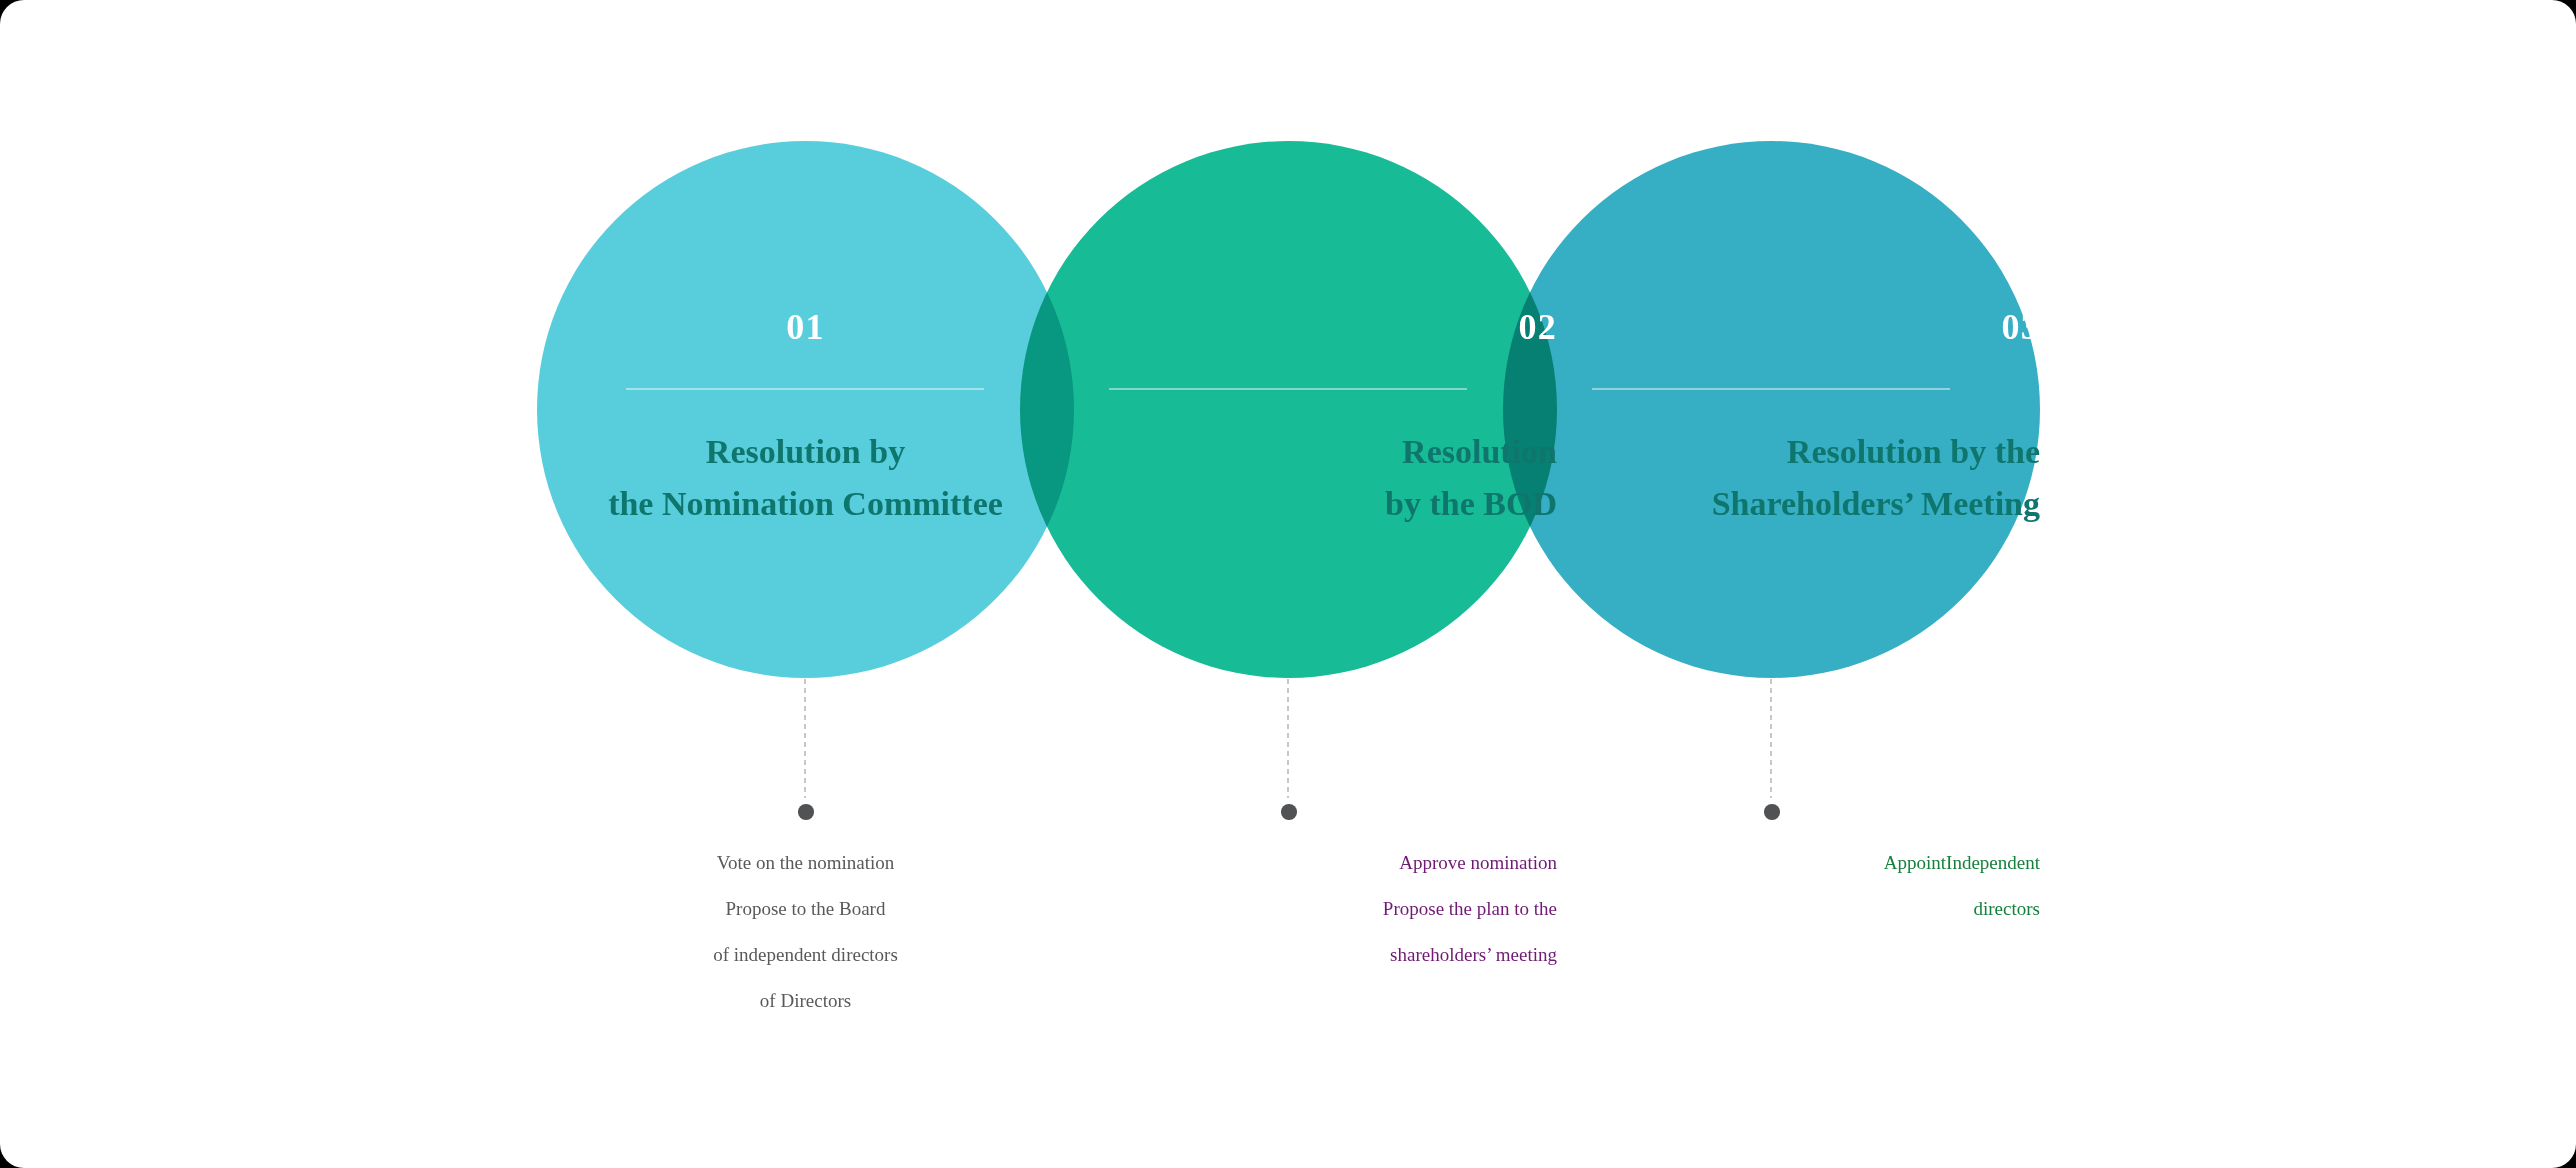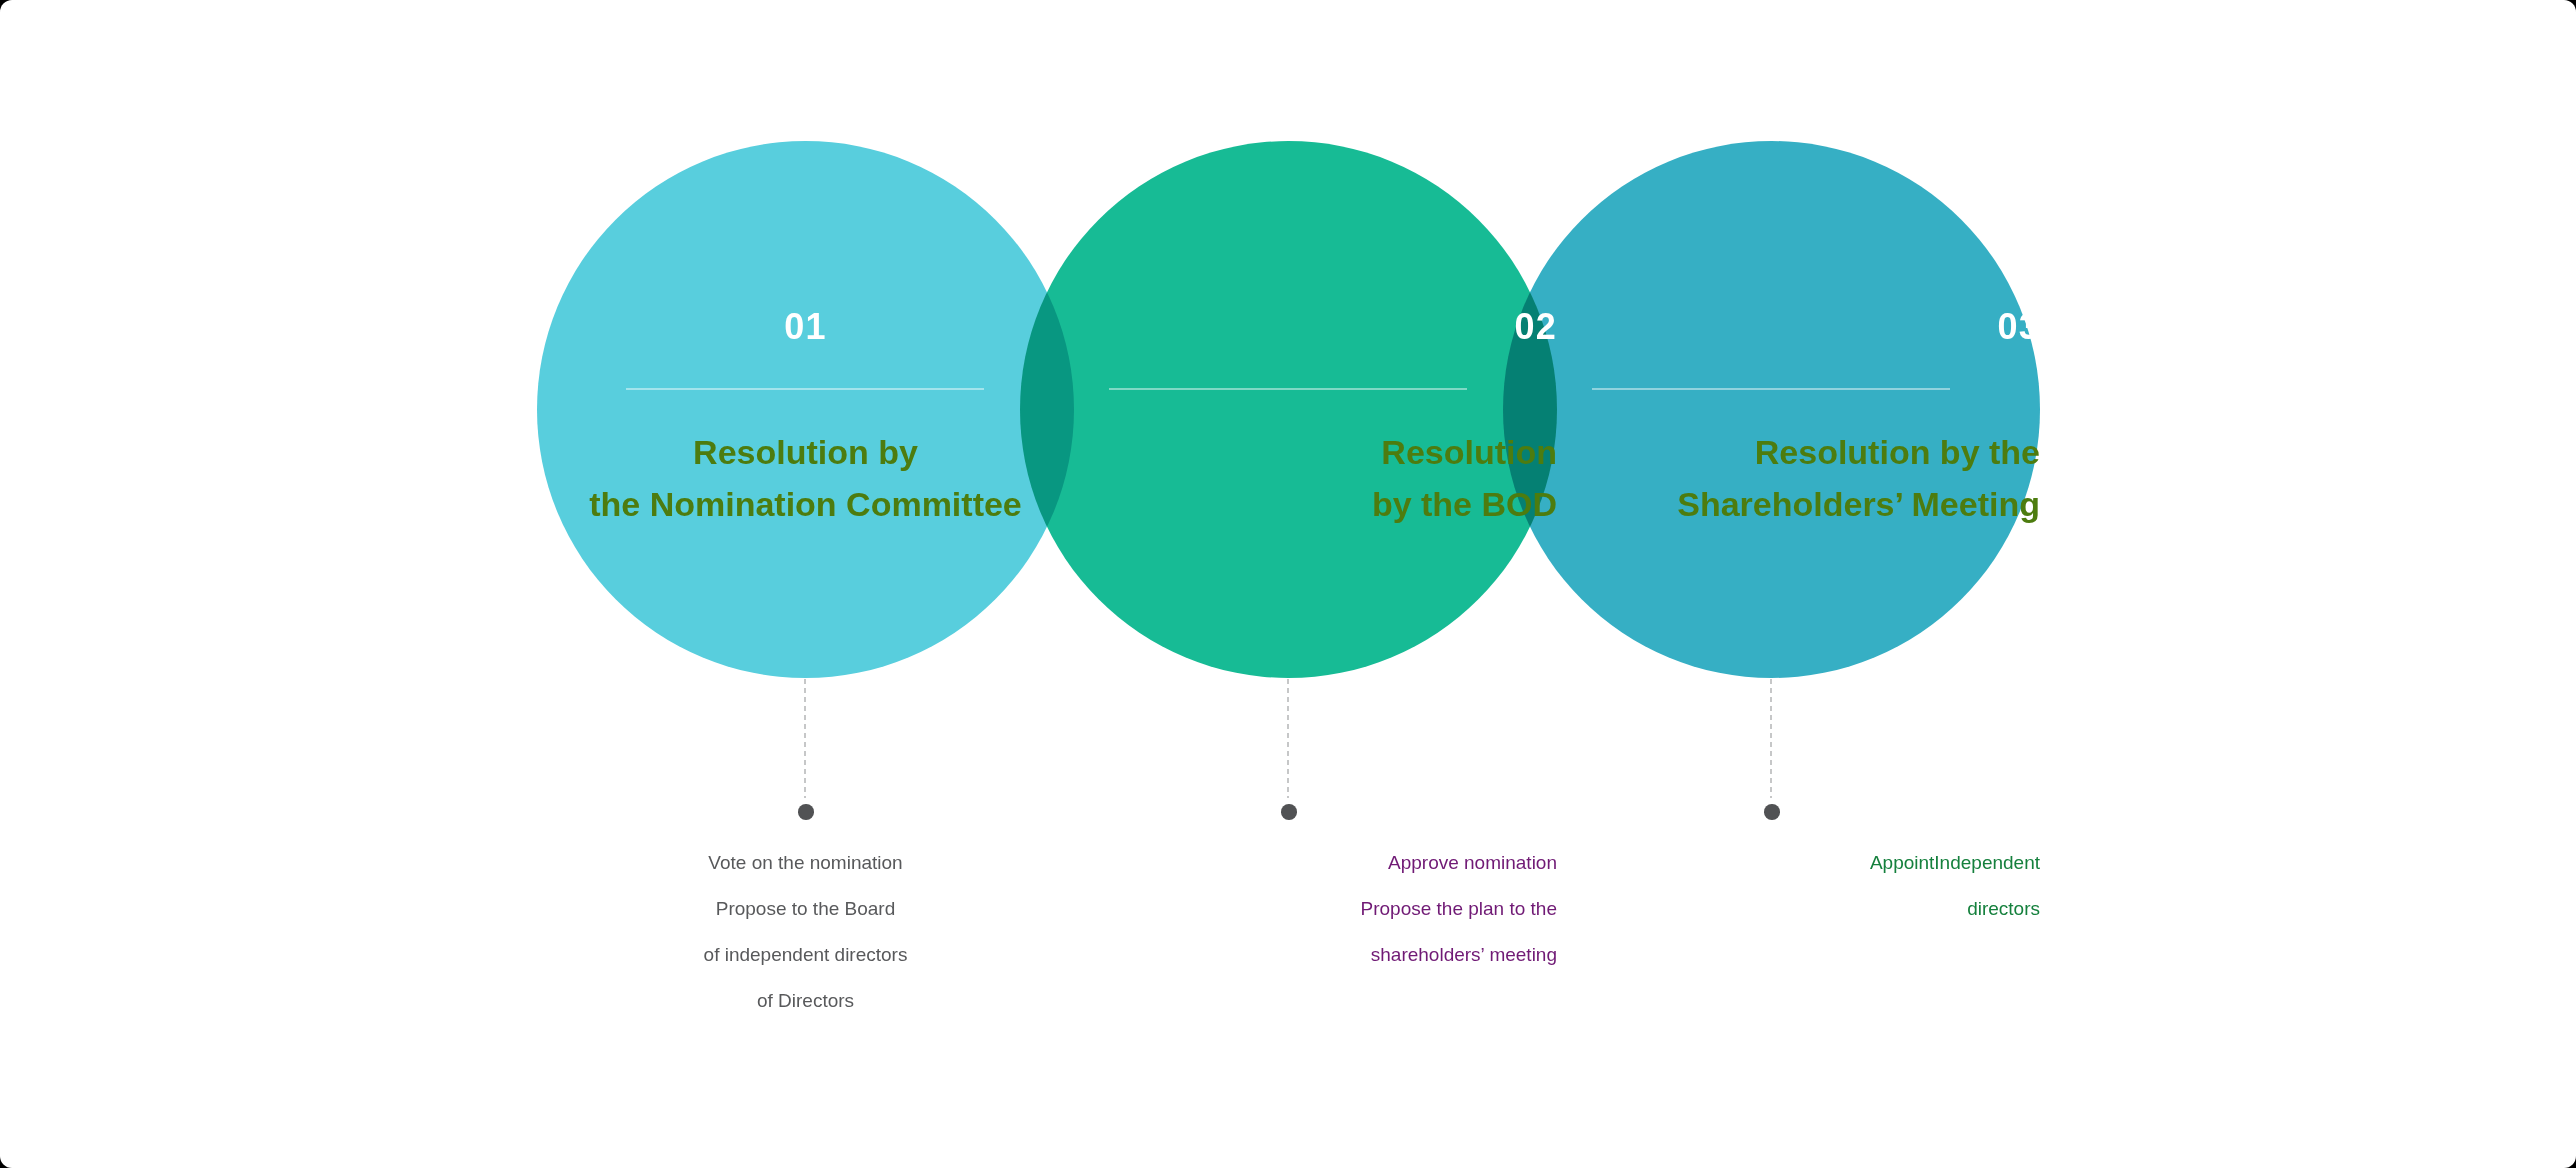--- a/index.html
+++ b/index.html
@@ -2,22 +2,22 @@
 <html style="font-size:9.5px"><head>
 <meta charset="utf-8">
 <style>
   * { margin: 0; padding: 0; box-sizing: border-box; }
   html, body { width: 2576px; height: 1168px; background: #000; overflow: hidden; }
   .page {
     position: relative; width: 2576px; height: 1168px; background: #000;
     font-family: "Liberation Sans", sans-serif;
   }
   .card {
-    position: absolute; inset: 0; background: #fff; border-radius: 12px;
-    overflow: hidden; isolation: isolate;
+    position: absolute; inset: 0; background: #fff; border-radius: 24px;
+    overflow: hidden; isolation: isolate; font-family: Liberation Serif, serif;
   }
   
   .circle {
     position: absolute; top: 141px; width: 537px; height: 537px;
     border-radius: 50%; mix-blend-mode: multiply;
   }
   .c1 { left: 537px; }
   .c2 { left: 1020px; }
   .c3 { left: 1503px; }
   
@@ -28,21 +28,21 @@
   .num {
     position: absolute; top: 309px; left: 0; width: 100%;
     font-size: 36px; line-height: 36px; font-weight: 600; letter-spacing: 1.2px; color: #fff;
   }
   .divider {
     position: absolute; top: 388px; left: 89px; width: 358px; height: 1.8px;
     background: rgba(255,255,255,0.45);
   }
   .title {
     position: absolute; top: 426px; left: 0; width: 100%;
-    font-size: 34px; line-height: 52px; font-weight: 600; color: #4d7c0f;
+    font-size: 34px; line-height: 52px; font-weight: 600; color: #0f766e;
   }
   .connector {
     position: absolute; top: 679px; left: 267px; width: 1.8px; height: 119px;
     background: repeating-linear-gradient(to bottom, #c6c7c8 0 4.8px, transparent 4.8px 9px);
   }
   .dot {
     position: absolute; top: 804px; left: 261px; width: 15.5px; height: 15.5px;
     border-radius: 50%; background: #515254;
   }
   .desc {

